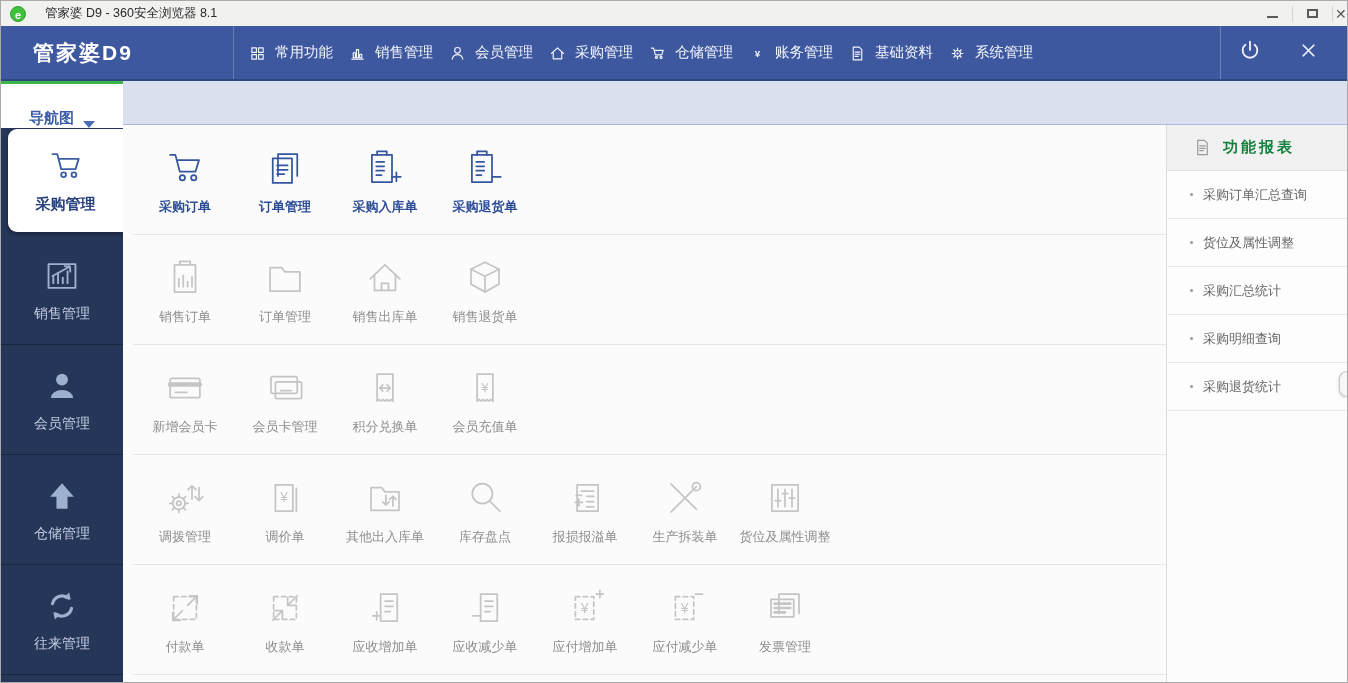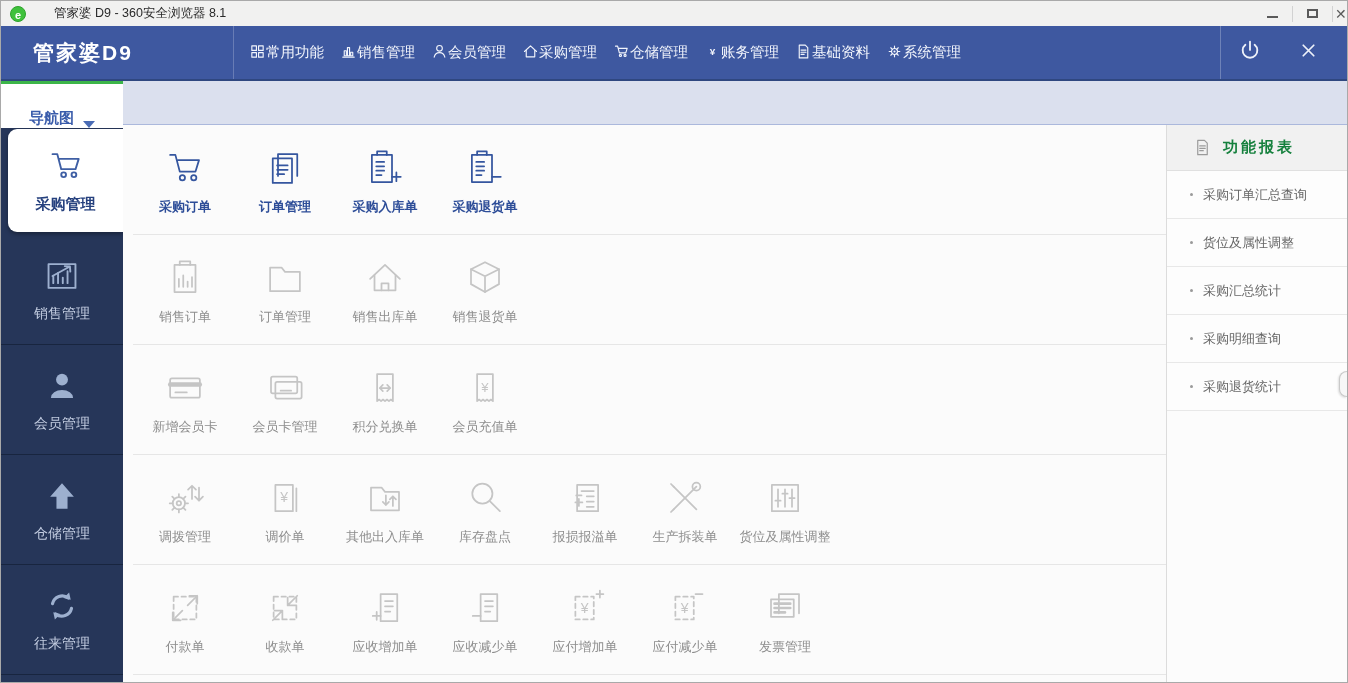--- a/index.html
+++ b/index.html
@@ -5,35 +5,35 @@
   html,body{margin:0;padding:0;background:#e8e8e8;}
   *{box-sizing:border-box;}
   body{font-family:"Liberation Sans","DejaVu Sans",sans-serif;}
   .window{position:relative;width:1348px;height:683px;background:#fff;overflow:hidden;
           border:1px solid #a9a9a9;}
   
   .titlebar{height:25px;background:#f1f1f0;display:flex;align-items:center;position:relative;}
   .brand-logo{width:16px;height:16px;border-radius:50%;background:#3fc13c;color:#fff;
               font-weight:bold;font-size:11px;line-height:16px;text-align:center;
               margin-left:9px;border:1px solid #2da32b;}
-  .titlebar .title{margin-left:28px;font-size:12.5px;color:#2a2a2a;}
+  .titlebar .title{margin-left:19px;font-size:12.5px;color:#2a2a2a;}
   .win-controls{position:absolute;right:0;top:0;height:25px;display:flex;align-items:center;}
   .win-sep{width:1px;height:16px;background:#d2d2d2;}
   .win-btn{width:39px;height:25px;display:flex;align-items:center;justify-content:center;color:#4a4a4a;}
   .glyph-min{width:11px;height:2px;background:#5a5a5a;margin-top:6px;}
   .glyph-max{width:11px;height:9px;border:2px solid #5a5a5a;}
   .win-btn.close{width:14px;overflow:hidden;justify-content:flex-start;}
   .glyph-close{font-size:14px;color:#5a5a5a;margin-left:2px;}
   
   .navbar{height:53px;background:#3e58a0;display:flex;align-items:center;color:#fff;}
   .logo-area{width:233px;height:100%;display:flex;align-items:center;padding-left:32px;
              border-right:1px solid rgba(255,255,255,.22);}
   .app-logo{font-size:21px;font-weight:bold;letter-spacing:2px;color:#fff;}
   .nav-items{display:flex;align-items:center;margin-left:12px;}
-  .nav-item{display:flex;align-items:flex-start;gap:0;margin-right:10px;padding:4px 3px;
+  .nav-item{display:flex;align-items:flex-end;gap:9px;margin-right:10px;padding:4px 3px;
             font-size:14.5px;color:#f2f5fc;cursor:default;white-space:nowrap;}
   .nav-item .icon{display:flex;align-items:center;}
   .nav-right{margin-left:auto;height:100%;display:flex;align-items:center;}
   .nav-divider{width:1px;height:100%;background:rgba(255,255,255,.25);}
   .nav-btn{width:58px;display:flex;justify-content:center;align-items:center;color:#eef2fa;}
   .nav-btn.last{margin-right:10px;}
   
   .tabbar{height:46px;background:#dbe0ee;border-top:2px solid #2f4780;border-bottom:1px solid #abb8dc;
           position:relative;}
   .tab{position:absolute;left:0;top:0;width:122px;height:47px;background:#fff;z-index:2;

